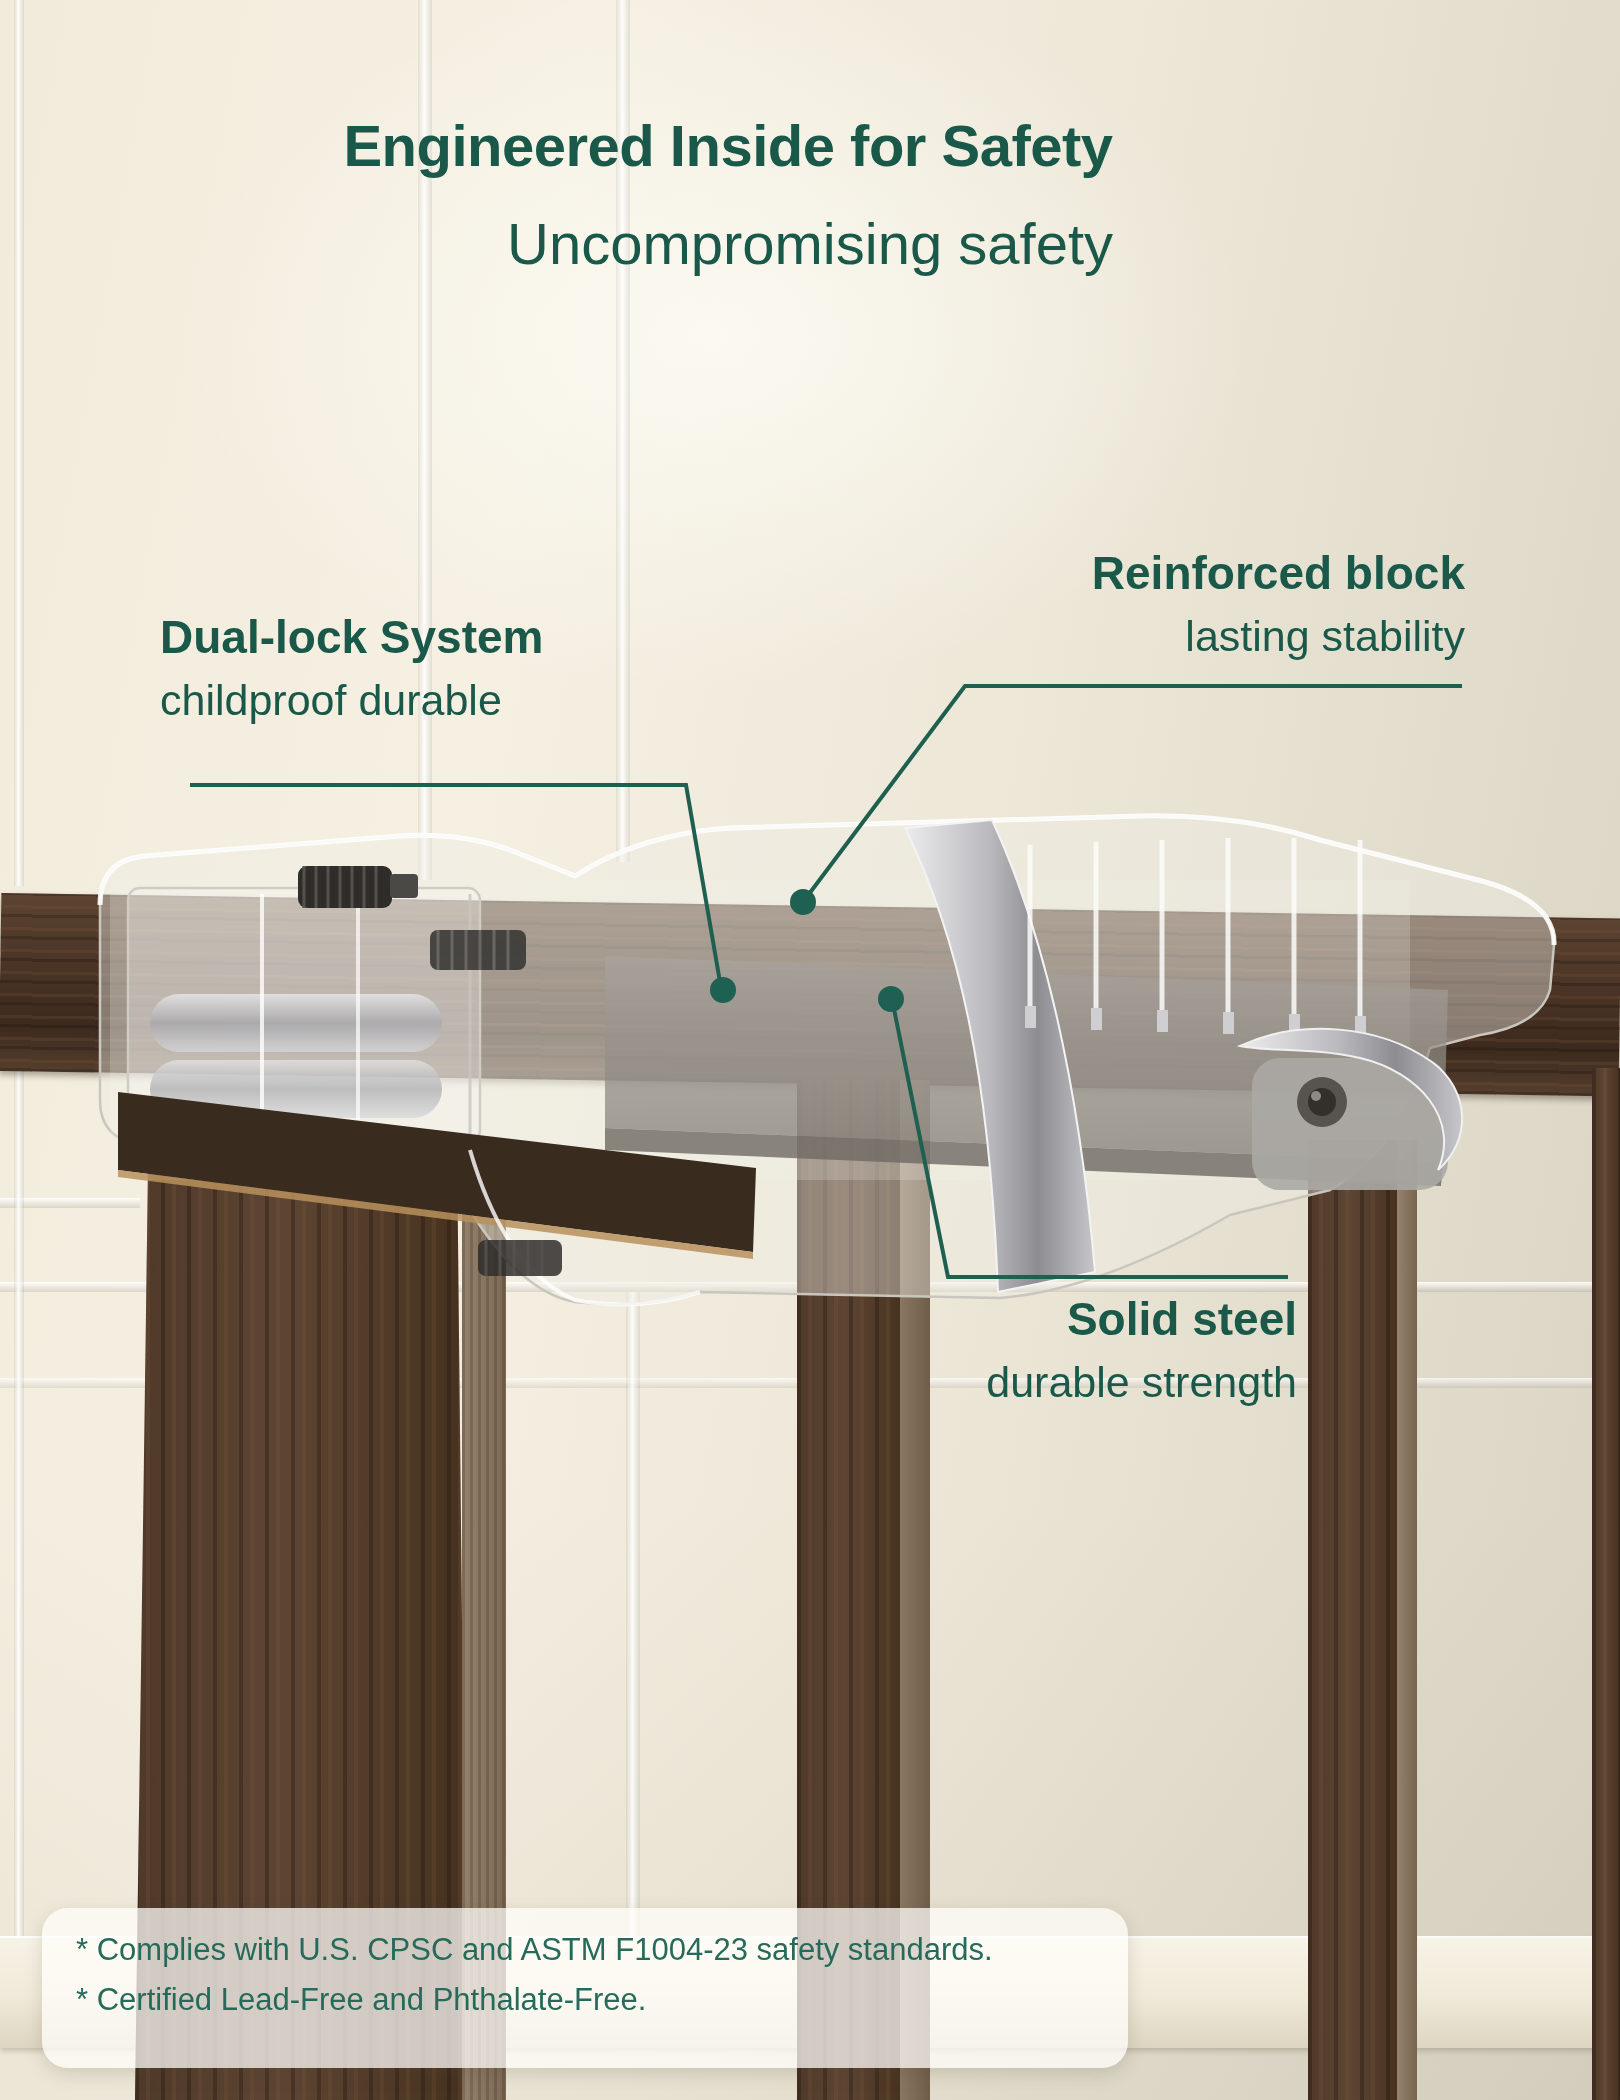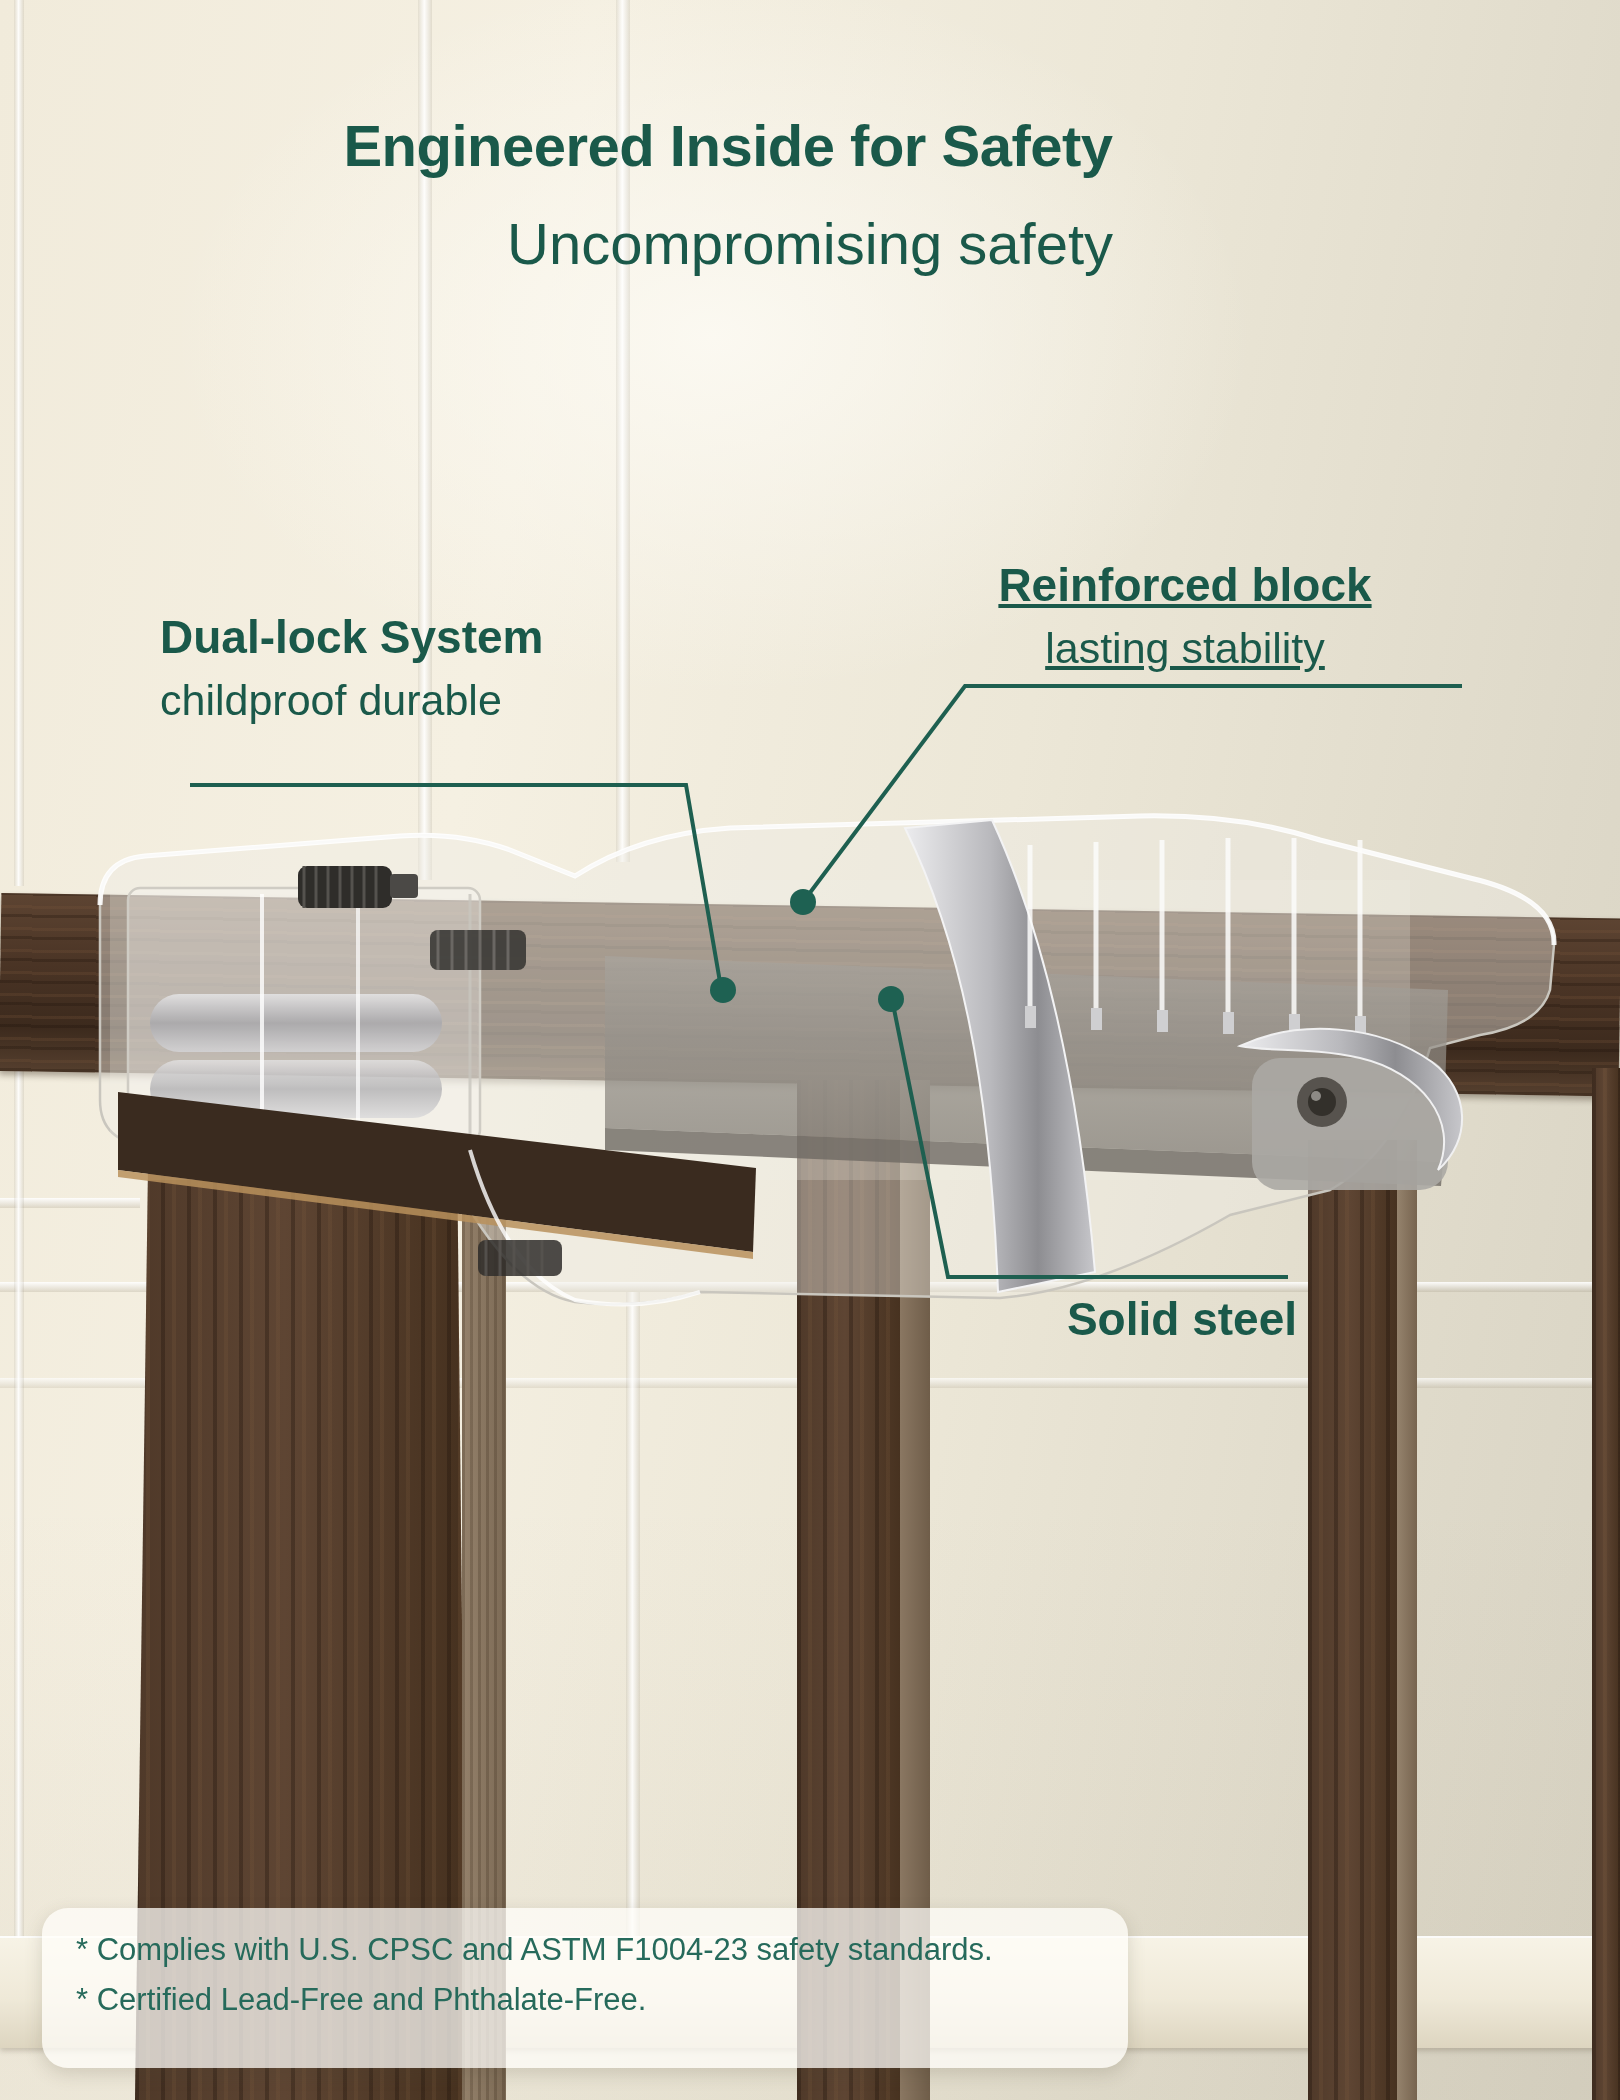--- a/index.html
+++ b/index.html
@@ -54,21 +54,21 @@
   .post-edge{left:1592px;top:1068px;width:28px;height:1032px;}
 
   
   .title{left:0;top:112px;width:1456px;text-align:center;
          font-size:58px;font-weight:700;letter-spacing:-.5px;}
   .subtitle{left:0;top:210px;width:1620px;text-align:center;font-size:58px;font-weight:400;}
   .callout{line-height:1.12;}
   .callout .c-title{font-size:46px;font-weight:700;}
   .callout .c-sub{font-size:43px;font-weight:400;margin-top:12px;}
   .callout-1{left:160px;top:564px;width:492px;margin-top:48px;}
-  .callout-2{left:905px;top:560px;width:560px;text-align:center;text-decoration:underline;}
+  .callout-2{left:905px;top:548px;width:560px;text-align:right;}
   .callout-3{left:737px;top:1294px;width:560px;text-align:right;}
   .teal{color:#1a594a;}
 
   
   .footer-box{left:42px;top:1908px;width:1086px;height:160px;border-radius:26px;
       background:rgba(255,254,250,.74);
       box-shadow:0 6px 18px rgba(80,70,50,.18);}
   .footer-box .fn{position:absolute;left:34px;font-size:31px;color:#266a5b;white-space:nowrap;}
   .fn1{top:24px;} .fn2{top:74px;}
 
@@ -199,20 +199,21 @@
   <div class="abs callout callout-1 teal">
     <div class="c-title">Dual-lock System</div>
     <div class="c-sub">childproof durable</div>
   </div>
   <div class="abs callout callout-2 teal">
     <div class="c-title">Reinforced block</div>
     <div class="c-sub">lasting stability</div>
   </div>
   <div class="abs callout callout-3 teal">
     <div class="c-title">Solid steel</div>
+    <div class="c-sub">durable strength</div>
   </div>
 
   <div class="abs footer-box">
     <div class="fn fn1">* Complies with U.S. CPSC and ASTM F1004-23 safety standards.</div>
     <div class="fn fn2">* Certified Lead-Free and Phthalate-Free.</div>
   </div>
 
 </div>
 
 </body></html>

